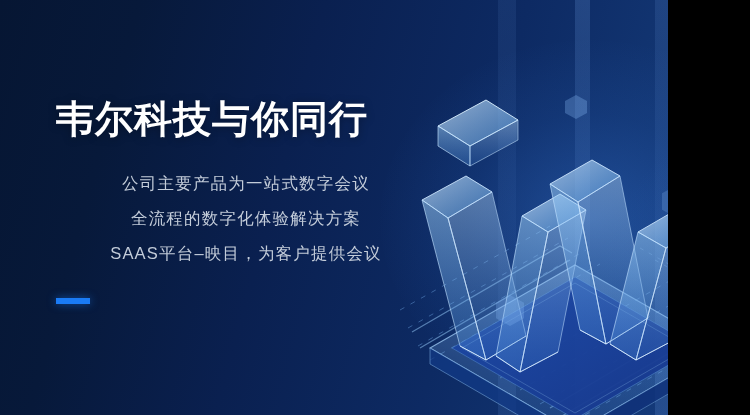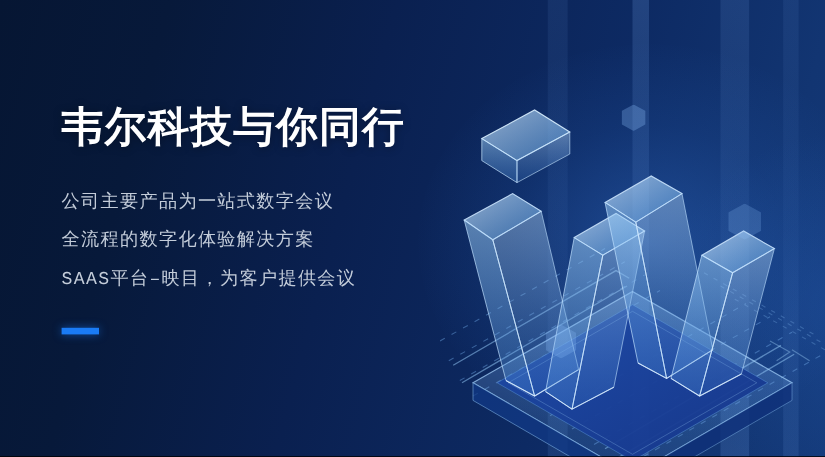--- a/index.html
+++ b/index.html
@@ -2,24 +2,24 @@
 <html><head>
 <meta charset="utf-8">
 <style>
   html, body {
     margin: 0;
     padding: 0;
     background: #000;
   }
   #banner {
     position: relative;
-    width: 750px;
+    width: 668px;
     height: 415px;
     overflow: hidden;
-    font-family: Liberation Mono, monospace;
+    font-family: Liberation Sans, sans-serif;
     background: linear-gradient(105deg, #061633 0%, #07193a 18%, #0a2050 42%, #0d2a63 68%, #123572 88%, #143a7a 100%);
   }
 
   
   .glow {
     position: absolute;
     border-radius: 50%;
     pointer-events: none;
   }
   .glow-main {
@@ -54,20 +54,21 @@
     line-height: 46px;
     font-weight: bold;
     color: #ffffff;
     letter-spacing: 1px;
     margin: 0;
     white-space: nowrap;
     text-shadow: 0 1px 8px rgba(0,0,0,0.35);
   }
   .sub-lines {
     margin-top: 24px;
+    text-align: center;
   }
   .sub-line {
     font-size: 16.5px;
     line-height: 35px;
     color: #c3ccd9;
     letter-spacing: 1.2px;
     white-space: nowrap;
   }
   .accent-bar {
     margin-top: 27px;

